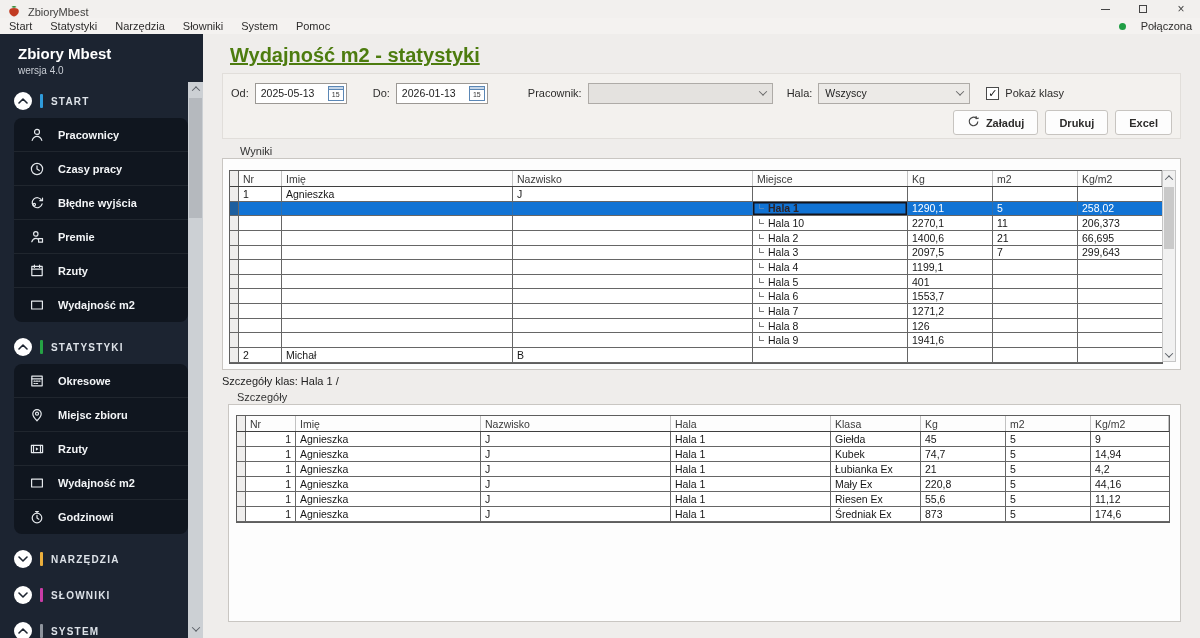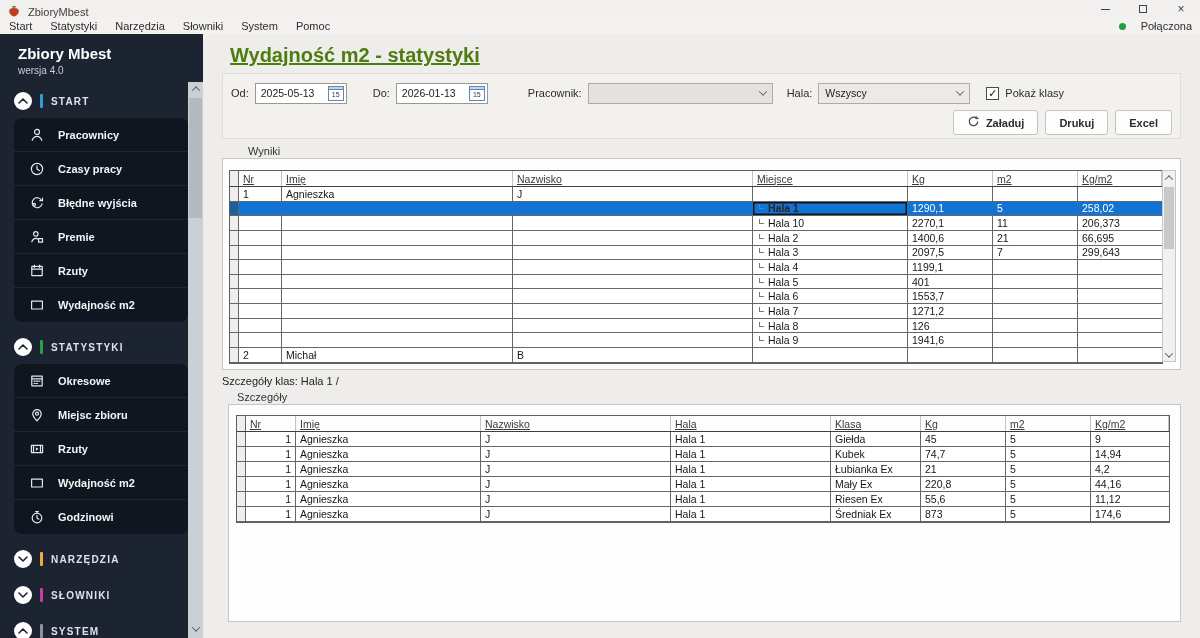--- a/index.html
+++ b/index.html
@@ -67,36 +67,36 @@
   .combo .chev-glyph{border-color:#6a6a6a;}
   .combo.w-prac{width:185px;}
   .combo.w-hala{width:152px;}
   .chk{display:flex;align-items:center;gap:6px;cursor:default;}
   .chk .box{width:13px;height:13px;background:#fff;border:1px solid #4a4a4a;display:flex;align-items:center;justify-content:center;font-size:11px;color:#111;line-height:1;}
   .chk .box.checked::after{content:"\2713";}
   .frow2{position:absolute;right:8px;top:36px;display:flex;gap:7px;}
   .btn{height:25px;background:#fdfdfd;border:1px solid #c7c4c0;border-radius:3px;font-size:11px;color:#2d2c2b;padding:0 13px;display:flex;align-items:center;gap:6px;font-family:"Liberation Sans",sans-serif;cursor:default;font-weight:bold;}
 
   .group{position:absolute;background:#fdfdfd;border:1px solid #c9c6c2;}
-  .group-label{position:absolute;top:-14px;left:22px;font-size:11px;color:#333;background:#efedeb;padding:0 3px;}
+  .group-label{position:absolute;top:-14px;left:14px;font-size:11px;color:#333;background:#efedeb;padding:0 3px;}
   .results-group{left:19px;right:19px;top:124px;height:212px;}
   .details-group{left:25px;right:19px;top:370px;height:218px;}
   .caption{position:absolute;left:19px;top:341px;font-size:11px;color:#222;}
 
   
   .grid{position:absolute;border:1px solid #5e5e5e;background:#fff;}
   .rt{left:6px;top:11px;width:934px;}
   .dt{left:7px;top:10px;width:934px;}
   .tr{display:flex;border-bottom:1px solid #666;background:#fff;}
   .rt .tr{height:14.65px;}
   .dt .tr{height:15px;}
   .tr.head{height:16px !important;border-bottom:1px solid #3f3f3f;background:#fdfdfd;}
   .td{border-right:1px solid #666;padding:0 4px;font-size:10.5px;color:#161616;overflow:hidden;white-space:nowrap;display:flex;align-items:center;}
   .td:last-child{border-right:none;}
-  .tr.head .td{border-right:1px solid #c2c2c2;color:#3a3a3a;text-decoration:underline;}
+  .tr.head .td{border-right:1px solid #c2c2c2;color:#3a3a3a;}
   .c-rowhead{width:9px;padding:0;background:#efeeed;border-right:1px solid #666 !important;}
   .rt .c-nr{width:43px;}
   .rt .c-imie{width:231px;}
   .rt .c-nazwisko{width:240px;}
   .rt .c-miejsce{width:155px;}
   .rt .c-kg{width:85px;}
   .rt .c-m2{width:85px;}
   .rt .c-kgm2{flex:1;}
   .dt .c-nr{width:50px;justify-content:flex-end;}
   .dt .tr.head .c-nr{justify-content:flex-start;}

